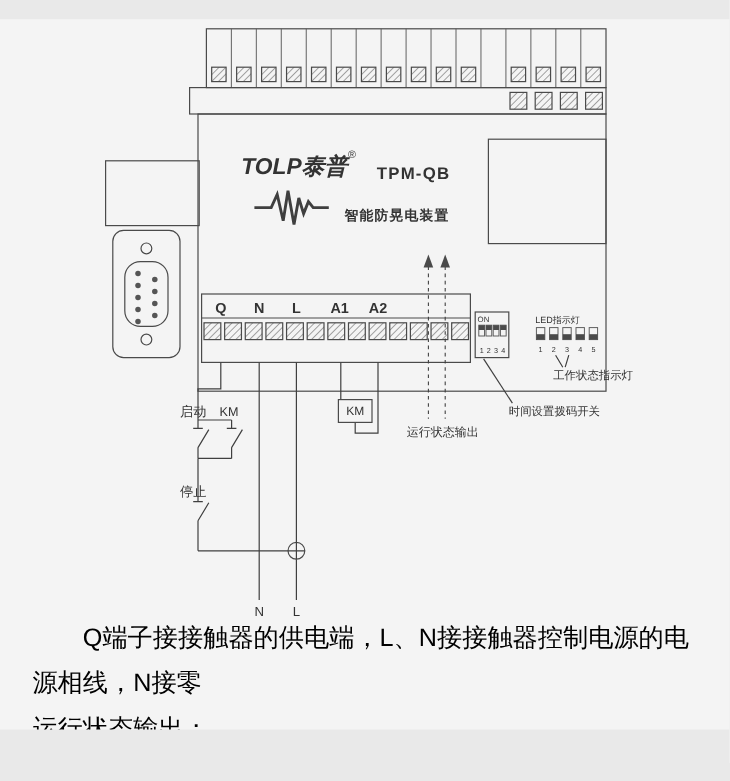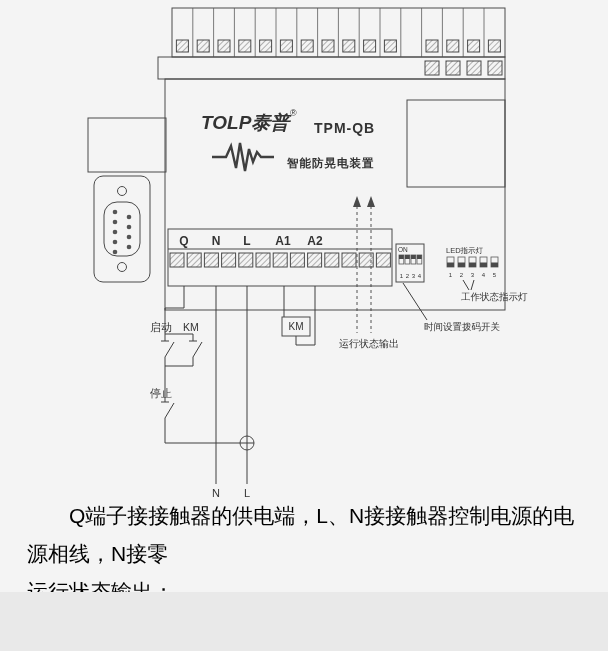--- a/index.html
+++ b/index.html
@@ -1,17 +1,17 @@
 <!DOCTYPE html>
 <html><head>
 <meta charset="utf-8">
 <style>
   html,body{margin:0;padding:0;}
   body{background:#e9e9e9;}
-  .stage{position:relative;width:608px;height:592px;background:#f4f4f4;overflow:hidden;font-family:"Liberation Sans",sans-serif;}
+  .stage{position:relative;width:608px;height:592px;background:#f4f4f4;overflow:hidden;font-family:"Liberation Sans",sans-serif;margin-top:16px;}
   .stage svg{position:absolute;left:0;top:0;display:block;}
   svg text{font-family:"Liberation Sans",sans-serif;fill:#333;}
   .ink{stroke:#4a4a4a;fill:none;stroke-width:1;}
   .thin{stroke:#5a5a5a;stroke-width:0.8;fill:none;}
   .wire{stroke:#3f3f3f;stroke-width:1;fill:none;}
   .dash{stroke:#3f3f3f;stroke-width:0.9;fill:none;stroke-dasharray:3 3;}
   .fillink{fill:#4a4a4a;stroke:none;}
   .pin{fill:#555;stroke:none;}
   .caption{position:absolute;left:27px;right:25px;top:497px;font-size:21px;line-height:38px;color:#000000;}
   .caption p{margin:0;}

